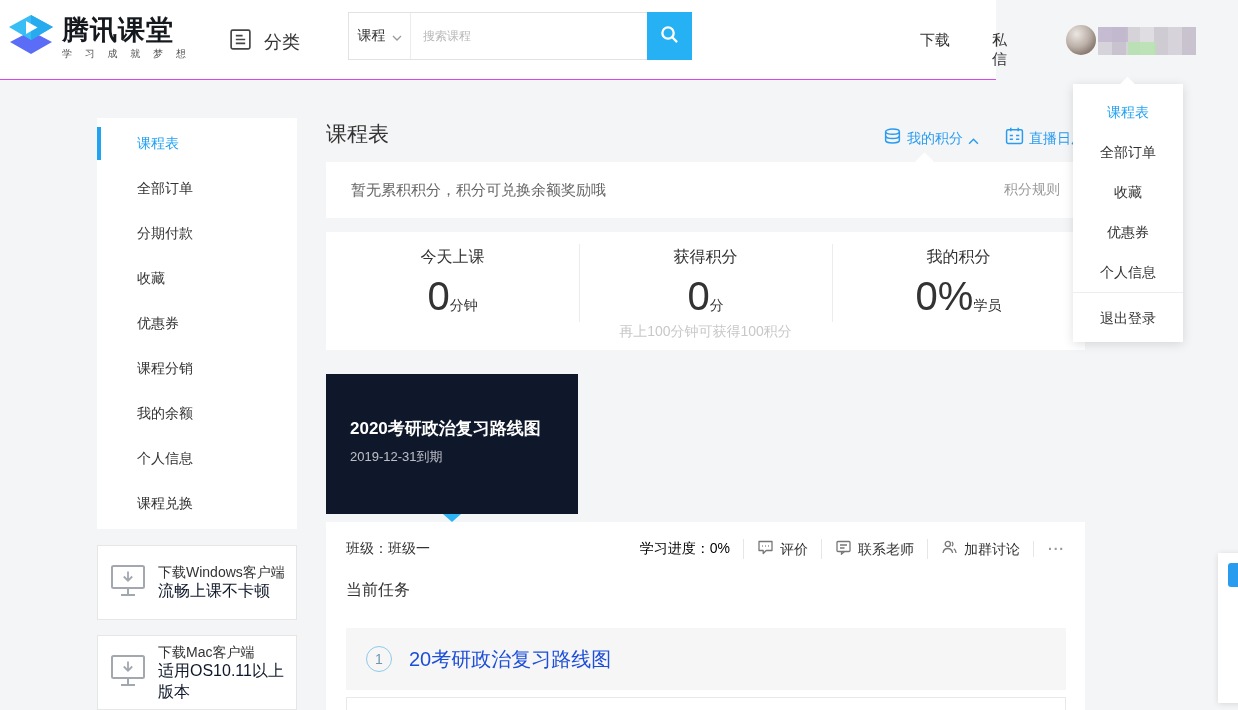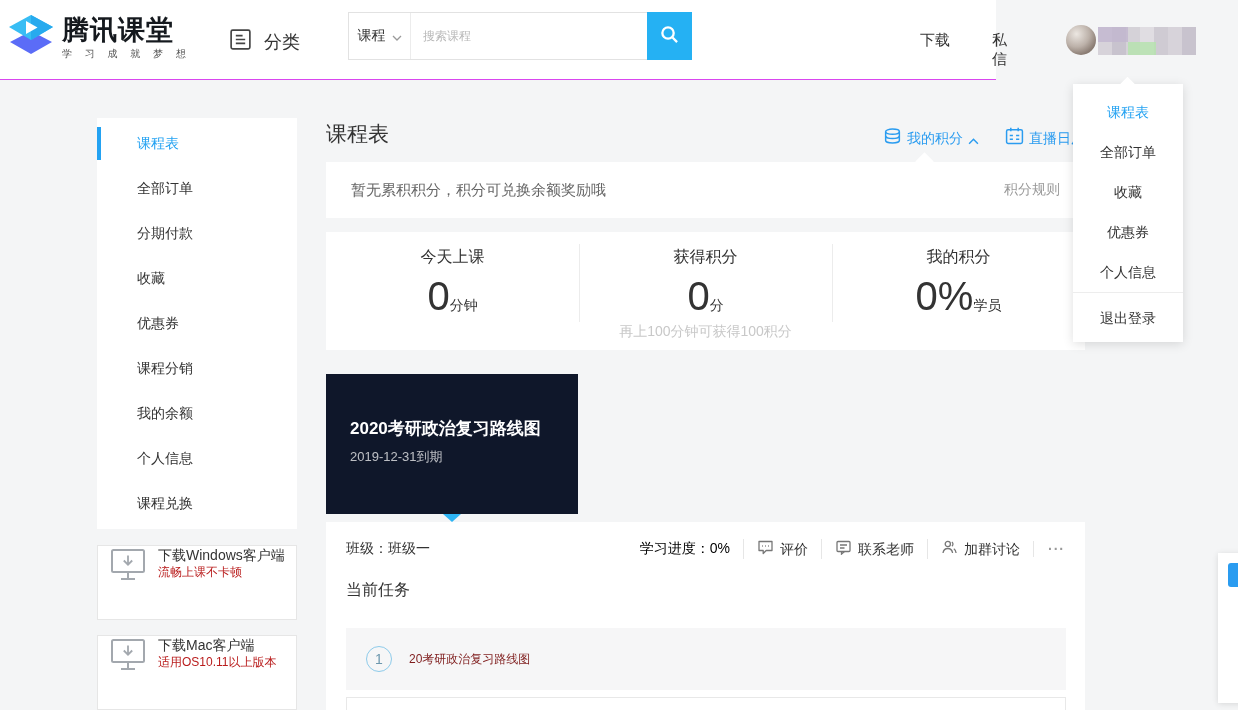--- a/index.html
+++ b/index.html
@@ -39,24 +39,24 @@
   .ud-item { height:40px; line-height:40px; text-align:center; font-size:14px; color:#333; cursor:pointer; }
   .ud-item.active { color:#23a2f2; }
   .ud-logout { border-top:1px solid #ededed; height:50px; line-height:50px; text-align:center; font-size:14px; color:#333; cursor:pointer; }
 
   
   .side-menu { position:absolute; left:97px; top:118px; width:200px; background:#fff; padding:3px 0; }
   .side-item { position:relative; height:45px; line-height:45px; padding-left:40px; font-size:14px; color:#333; cursor:pointer; }
   .side-item.active { color:#23a2f2; }
   .side-item.active::before { content:""; position:absolute; left:0; top:6px; width:4px; height:33px; background:#23a2f2; }
   .dl-card { position:absolute; left:97px; width:200px; height:75px; background:#fff; border:1px solid #e6e6e6;
-    display:flex; align-items:flex-start; gap:10px; padding:0 10px; cursor:pointer; }
+    display:flex; align-items:center; gap:10px; padding:0 10px; cursor:pointer; }
   #dl-win { top:545px; } #dl-mac { top:635px; }
   .dl-title { font-size:14px; color:#333; line-height:18px; }
-  .dl-sub { font-size:12px; color:#b91c1c; }
+  .dl-sub { font-size:16px; color:#0f172a; }
 
   
   .page-title { position:absolute; left:326px; top:120px; margin:0; font-size:21px; font-weight:500; color:#333; }
   .head-links { position:absolute; top:127px; right:153px; display:flex; align-items:center; gap:26px; z-index:4; }
   .head-link { display:flex; align-items:flex-end; gap:5px; color:#2a9cf0; font-size:14px; cursor:pointer; white-space:nowrap; }
 
   .notice-caret { position:absolute; left:918px; top:155px; width:13px; height:13px; background:#fff; transform:rotate(45deg); }
   .notice-panel { position:absolute; left:326px; top:162px; width:759px; height:56px; background:#fff;
     display:flex; align-items:center; justify-content:space-between; padding:0 25px; }
   .notice-text { font-size:15px; color:#666; }
@@ -78,21 +78,21 @@
   .class-panel { position:absolute; left:326px; top:522px; width:759px; height:188px; background:#fff; }
   .class-bar { display:flex; justify-content:space-between; align-items:center; padding:17px 14px 0 20px; font-size:14px; }
   .class-name { color:#333; }
   .class-right { display:flex; align-items:center; }
   .progress-label { padding-right:13px; color:#000000; }
   .class-action { display:flex; align-items:center; gap:6px; padding:0 13px; border-left:1px solid #e6e6e6; color:#333; cursor:pointer; line-height:18px; }
   .more-btn { padding:0 6px 0 14px; border-left:1px solid #e6e6e6; color:#999; cursor:pointer; letter-spacing:1px; font-weight:700; }
   .tasks-heading { position:absolute; left:20px; top:58px; margin:0; font-size:16px; font-weight:400; color:#333; }
   .task-item { position:absolute; left:20px; top:106px; right:19px; height:62px; background:#f6f6f7; display:flex; align-items:center; gap:17px; padding-left:20px; cursor:pointer; }
   .task-no { width:26px; height:26px; border:1px solid #8ecbea; border-radius:50%; display:flex; align-items:center; justify-content:center; font-size:14px; color:#6d97ad; flex:0 0 auto; }
-  .task-title { font-size:12px; color:#7f1d1d;text-align:right; }
+  .task-title { font-size:20px; color:#1d4ed8;text-align:right; }
   .task-detail { position:absolute; left:20px; top:175px; right:19px; height:44px; background:#fff; border:1px solid #e8e8e8; }
 
   .floating-widget { position:absolute; left:1218px; top:553px; width:28px; height:150px; background:#fff; box-shadow:0 1px 6px rgba(0,0,0,.12); z-index:6; }
   .fw-blue { position:absolute; left:10px; top:10px; width:20px; height:24px; border-radius:3px; background:#2a9cf0; }
 </style>
 </head>
 <body>
 
 <div class="page">
 

